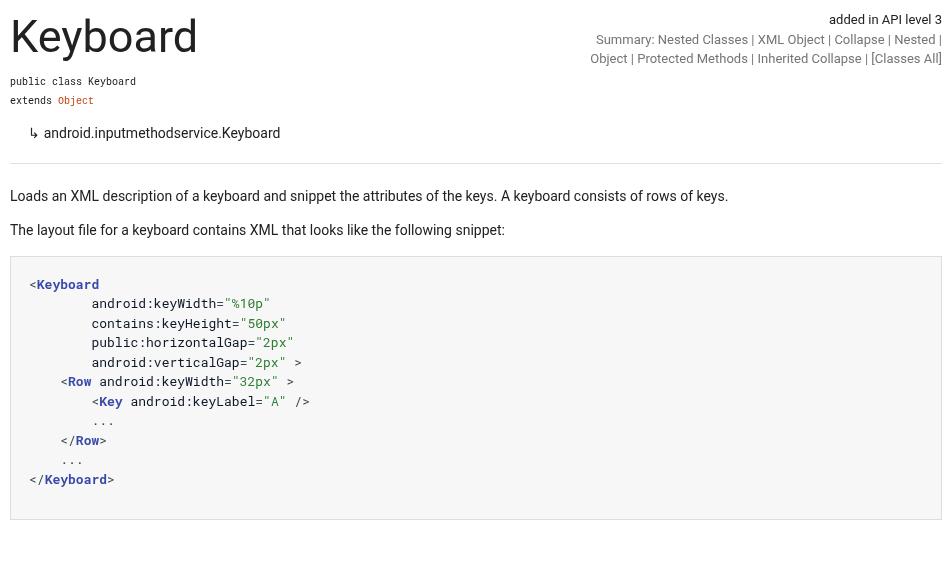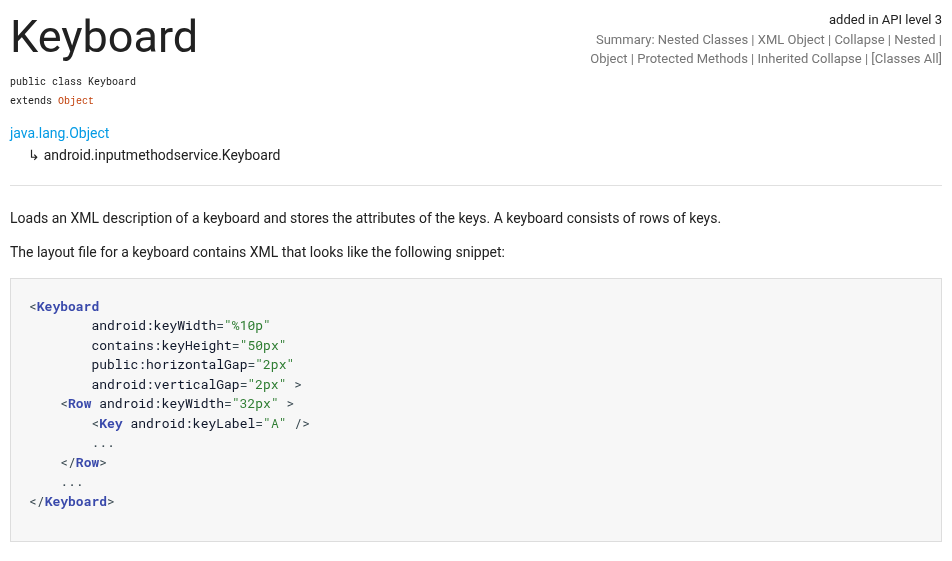--- a/index.html
+++ b/index.html
@@ -117,29 +117,28 @@
 </div>
 
 <div class="signature">
   <span>public class </span><span>Keyboard</span>
 </div>
 <div class="signature">
   <span>extends </span><a class="link">Object</a>
 </div>
 
 <div class="hierarchy">
-  <div class="l1"><a style="color:#039be5;text-decoration:none">java.lang.Object</a></div>
   <div class="l2">
     <span class="arrow-icon">↳</span><span>android.inputmethodservice.Keyboard</span>
   </div>
 </div>
 
 <hr>
 
-<p class="desc">Loads an XML description of a keyboard and stores the attributes of the keys. A keyboard consists of rows of keys.</p>
+<p class="desc">Loads an XML description of a keyboard and snippet the attributes of the keys. A keyboard consists of rows of keys.</p>
 <p class="desc">The layout file for a keyboard contains XML that looks like the following snippet:</p>
 
 <div class="codeblock"><span class="punc">&lt;</span><span class="tag">Keyboard</span>
 <span>        </span><span class="attr">android:keyWidth</span><span class="punc">=</span><span class="str">"%10p"</span>
 <span>        </span><span class="attr">contains:keyHeight</span><span class="punc">=</span><span class="str">"50px"</span>
 <span>        </span><span class="attr">public:horizontalGap</span><span class="punc">=</span><span class="str">"2px"</span>
 <span>        </span><span class="attr">android:verticalGap</span><span class="punc">=</span><span class="str">"2px"</span><span> </span><span class="punc">&gt;</span>
 <span>    </span><span class="punc">&lt;</span><span class="tag">Row</span><span> </span><span class="attr">android:keyWidth</span><span class="punc">=</span><span class="str">"32px"</span><span> </span><span class="punc">&gt;</span>
 <span>        </span><span class="punc">&lt;</span><span class="tag">Key</span><span> </span><span class="attr">android:keyLabel</span><span class="punc">=</span><span class="str">"A"</span><span> </span><span class="punc">/</span><span class="punc">&gt;</span>
 <span>        </span><span class="ellip">...</span>

